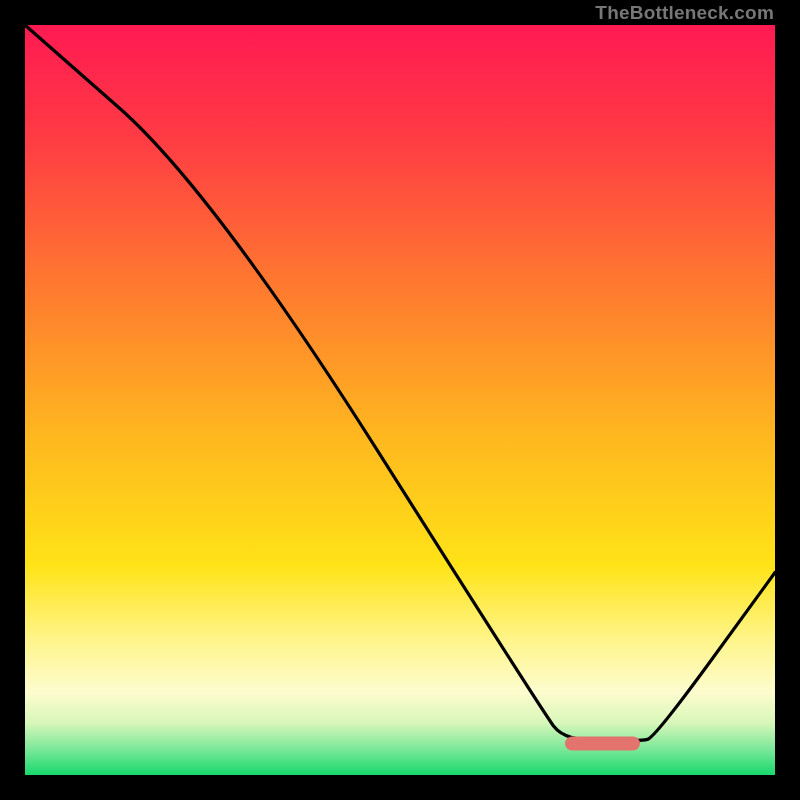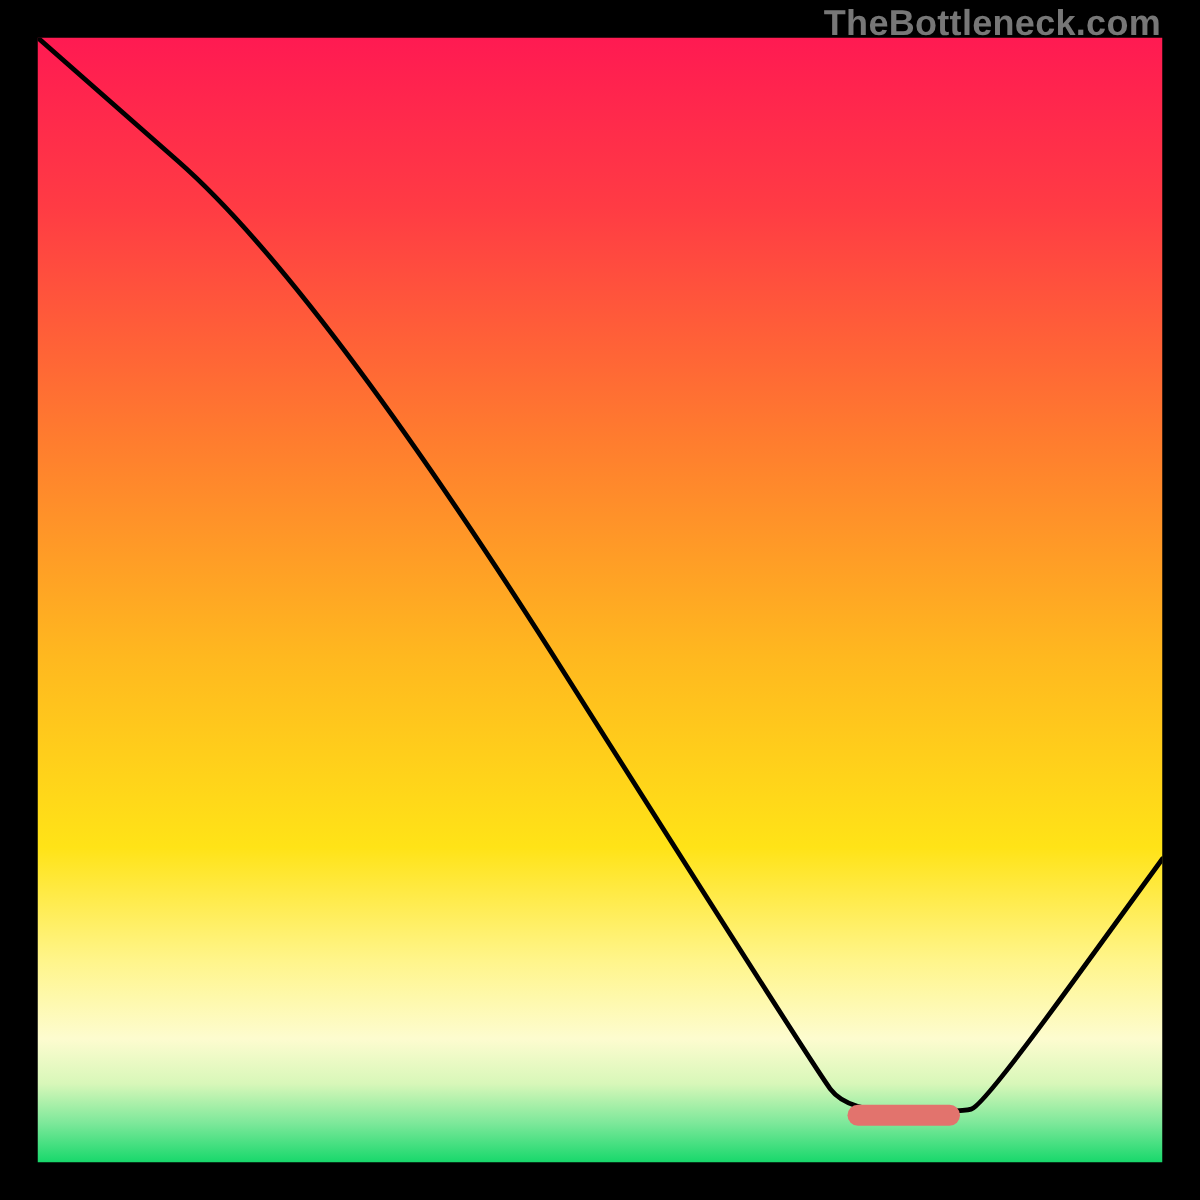--- a/index.html
+++ b/index.html
@@ -24,21 +24,21 @@
     left: 25px;
     top: 25px;
     width: 750px;
     height: 750px;
   }
   .watermark {
     position: absolute;
     top: 2px;
     right: 26px;
     font-family: Arial, Helvetica, sans-serif;
-    font-size: 24px;
+    font-size: 19px;
     font-weight: 600;
     color: #777;
     letter-spacing: 0.2px;
   }
   svg {
     display: block;
   }
 </style>
 </head>
 <body>

